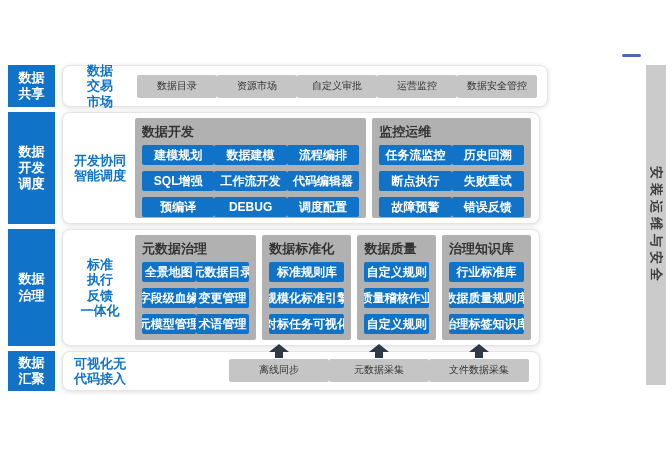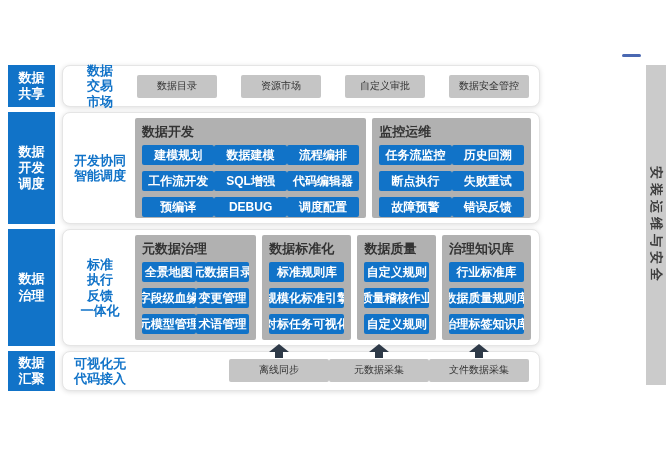--- a/index.html
+++ b/index.html
@@ -68,41 +68,42 @@
       <div class="block">数据
 共享</div>
       <div class="card">
         <div class="row-label">数据
 交易
 市场</div>
         <div class="chip-area">
             <div class="gbtn">数据目录</div>
             <div class="gbtn">资源市场</div>
             <div class="gbtn">自定义审批</div>
+            <div class="gbtn">运营监控</div>
             <div class="gbtn">数据安全管控</div>
           </div>
       </div>
     </div>
 
     <div class="row row2">
       <div class="block">数据
 开发
 调度</div>
       <div class="card">
         <div class="row-label">开发协同
 智能调度</div>
         <div class="panel-area">
             <div class="panel" style="flex-grow: 3;">
               <div class="panel-title">数据开发</div>
               <div class="panel-grid" style="grid-template-columns: repeat(3, 1fr);">
                 <div class="bbtn">建模规划</div>
                 <div class="bbtn">数据建模</div>
                 <div class="bbtn">流程编排</div>
+                <div class="bbtn">SQL增强</div>
                 <div class="bbtn">工作流开发</div>
-                <div class="bbtn">SQL增强</div>
                 <div class="bbtn">代码编辑器</div>
                 <div class="bbtn">预编译</div>
                 <div class="bbtn">DEBUG</div>
                 <div class="bbtn">调度配置</div>
               </div>
             </div>
             <div class="panel" style="flex-grow: 2;">
               <div class="panel-title">监控运维</div>
               <div class="panel-grid" style="grid-template-columns: repeat(2, 1fr);">
                 <div class="bbtn">任务流监控</div>

